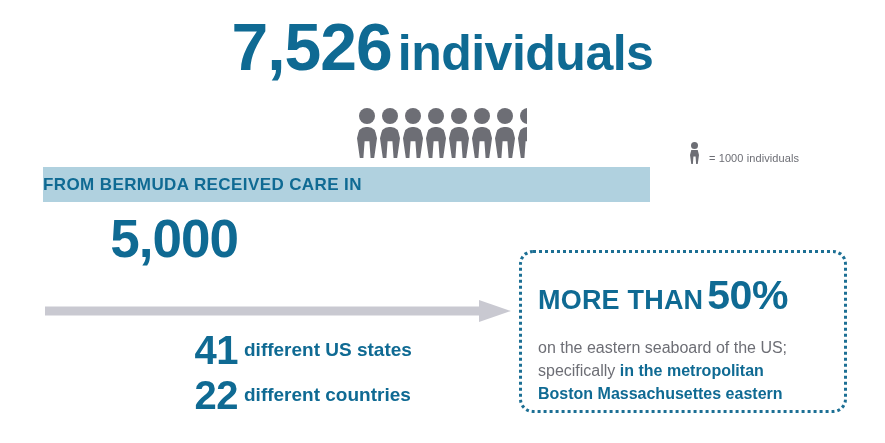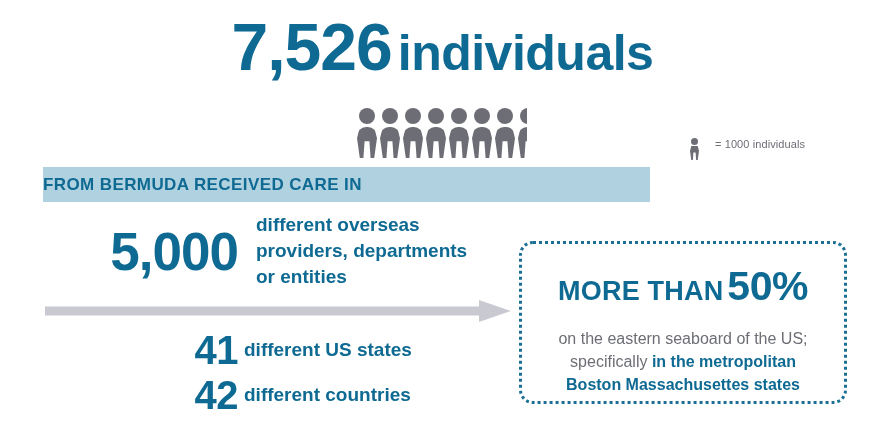--- a/index.html
+++ b/index.html
@@ -84,22 +84,22 @@
     clip-path: polygon(14% 0%, 86% 0%, 100% 36%, 86% 100%, 68% 100%, 62% 46%,
                        38% 46%, 32% 100%, 14% 100%, 0% 36%);
   }
 
   
   .legend {
     position: absolute;
     left: 690px;
     top: 138px;
     display: flex;
-    align-items: flex-start;
-    gap: 16px;
+    align-items: flex-end;
+    gap: 10px;
     height: 26px;
   }
   .legend-person {
     position: relative;
     width: 9px;
     height: 22px;
     flex: none;
   }
   .legend-person .head {
     position: absolute;
@@ -208,29 +208,28 @@
     font-weight: bold;
     color: #0f6a93;
     line-height: 1.2;
     white-space: nowrap;
   }
 
   
   .callout {
     position: absolute;
     left: 519px;
-    top: 241px;
+    top: 250px;
     width: 328px;
     height: 163px;
     box-sizing: border-box;
     border: 3px dotted #1c6f94;
     border-radius: 14px;
     background: #ffffff;
     padding: 14px 16px 10px 16px;
-    text-align: center;
   }
   .callout-head {
     white-space: nowrap;
     line-height: 1;
     margin-top: 8px;
   }
   .callout-head .more-than {
     font-size: 27px;
     font-weight: bold;
     color: #0f6a93;
@@ -305,47 +304,42 @@
     </span>
     <span class="legend-text">= 1000 individuals</span>
   </div>
 
   <div class="banner">
     <span class="banner-text">FROM BERMUDA RECEIVED CARE IN</span>
   </div>
 
   <div class="stat-5000">
     <span class="num">5,000</span>
-    <span class="label">
-      <span>different overseas</span><br>
-      <span>providers, departments</span><br>
-      <span>or entities</span>
-    </span>
   </div>
 
   <svg class="arrow" viewBox="0 0 466 22" preserveAspectRatio="none">
     <rect x="0" y="6.5" width="438" height="9" fill="#c9c9d1"></rect>
     <polygon points="434,0 466,11 434,22" fill="#c9c9d1"></polygon>
   </svg>
 
   <div class="stat-row stat-41">
     <span class="num">41</span>
     <span class="label">different US states</span>
   </div>
 
   <div class="stat-row stat-29">
-    <span class="num">42</span>
+    <span class="num">22</span>
     <span class="label">different countries</span>
   </div>
 
   <div class="callout">
     <div class="callout-head">
       <span class="more-than">MORE THAN</span><span class="pct">50%</span>
     </div>
     <div class="callout-body">
       <span>on the eastern seaboard of the US;</span><br>
       <span>specifically</span>
       <span class="emph">in the metropolitan</span><br>
-      <span class="emph">Boston Massachusettes states</span>
+      <span class="emph">Boston Massachusettes eastern</span>
     </div>
   </div>
 
 </div>
 
 </body></html>

